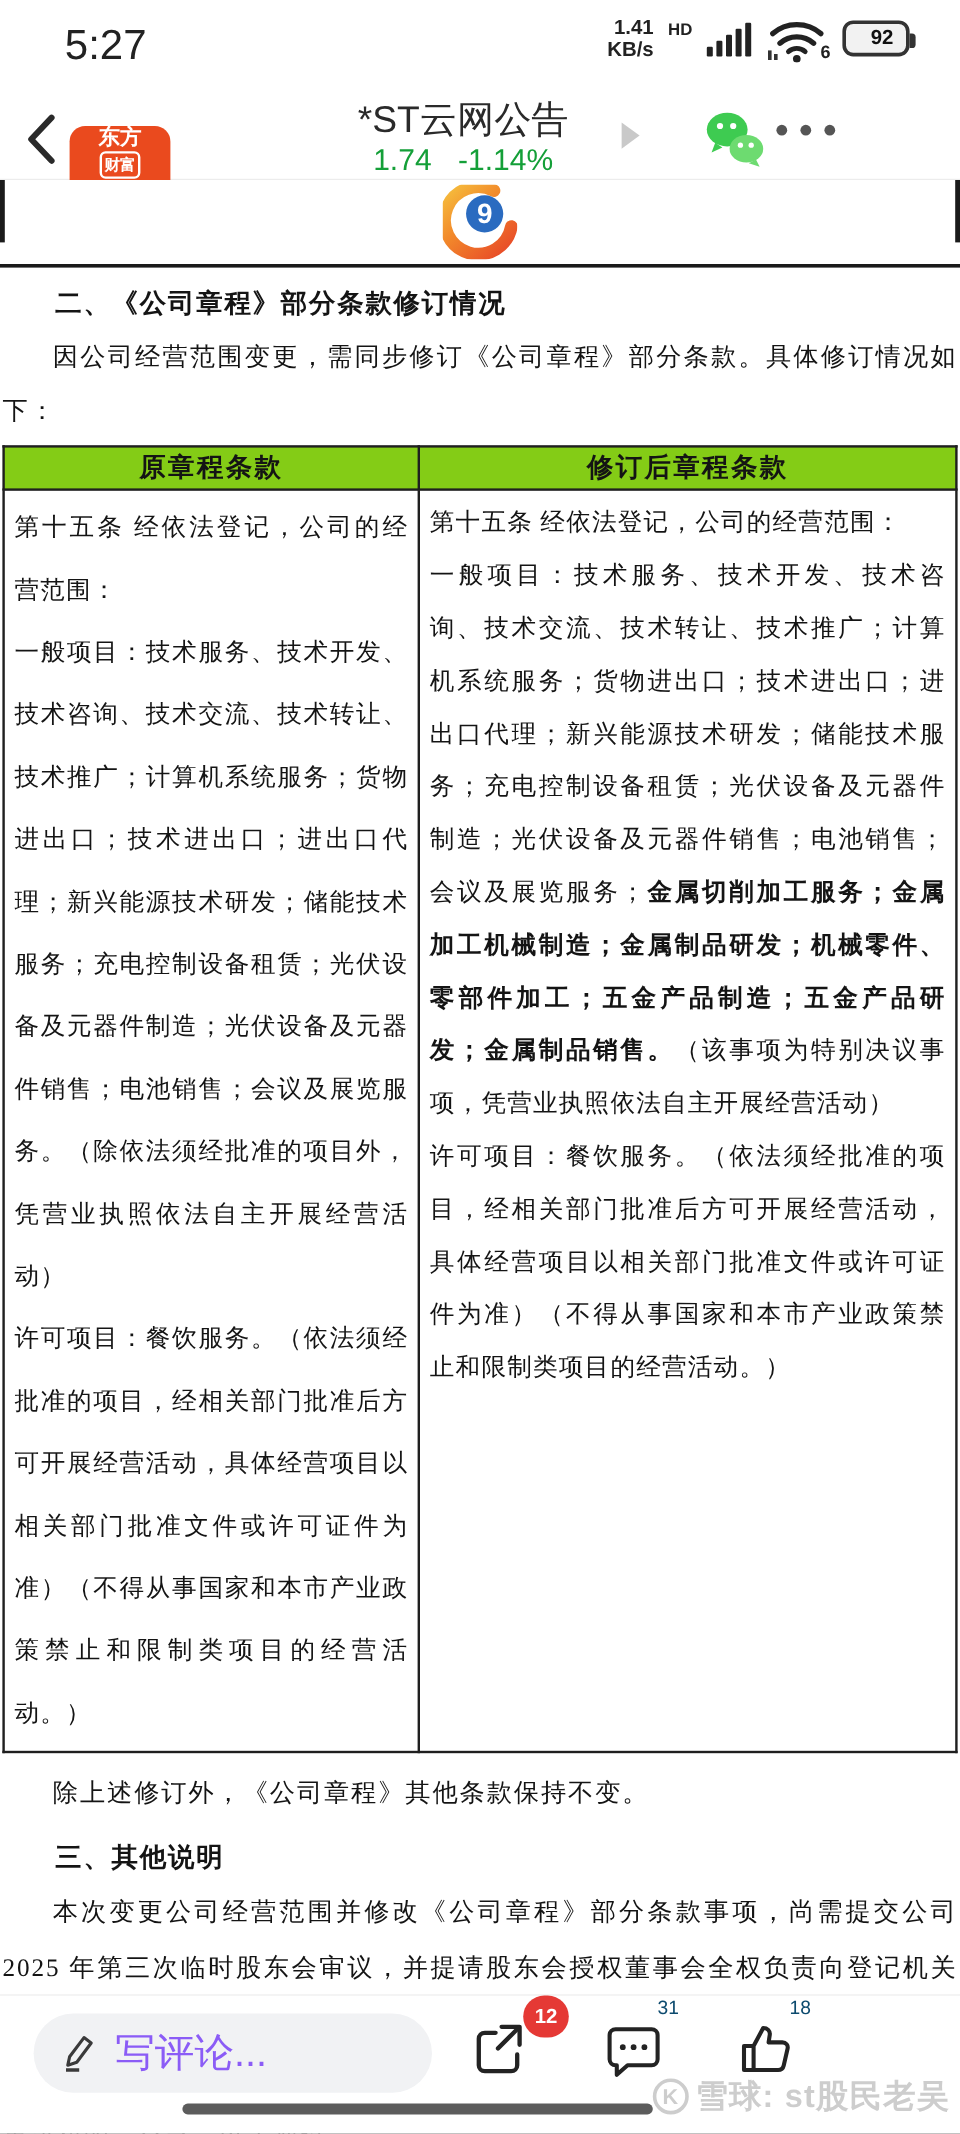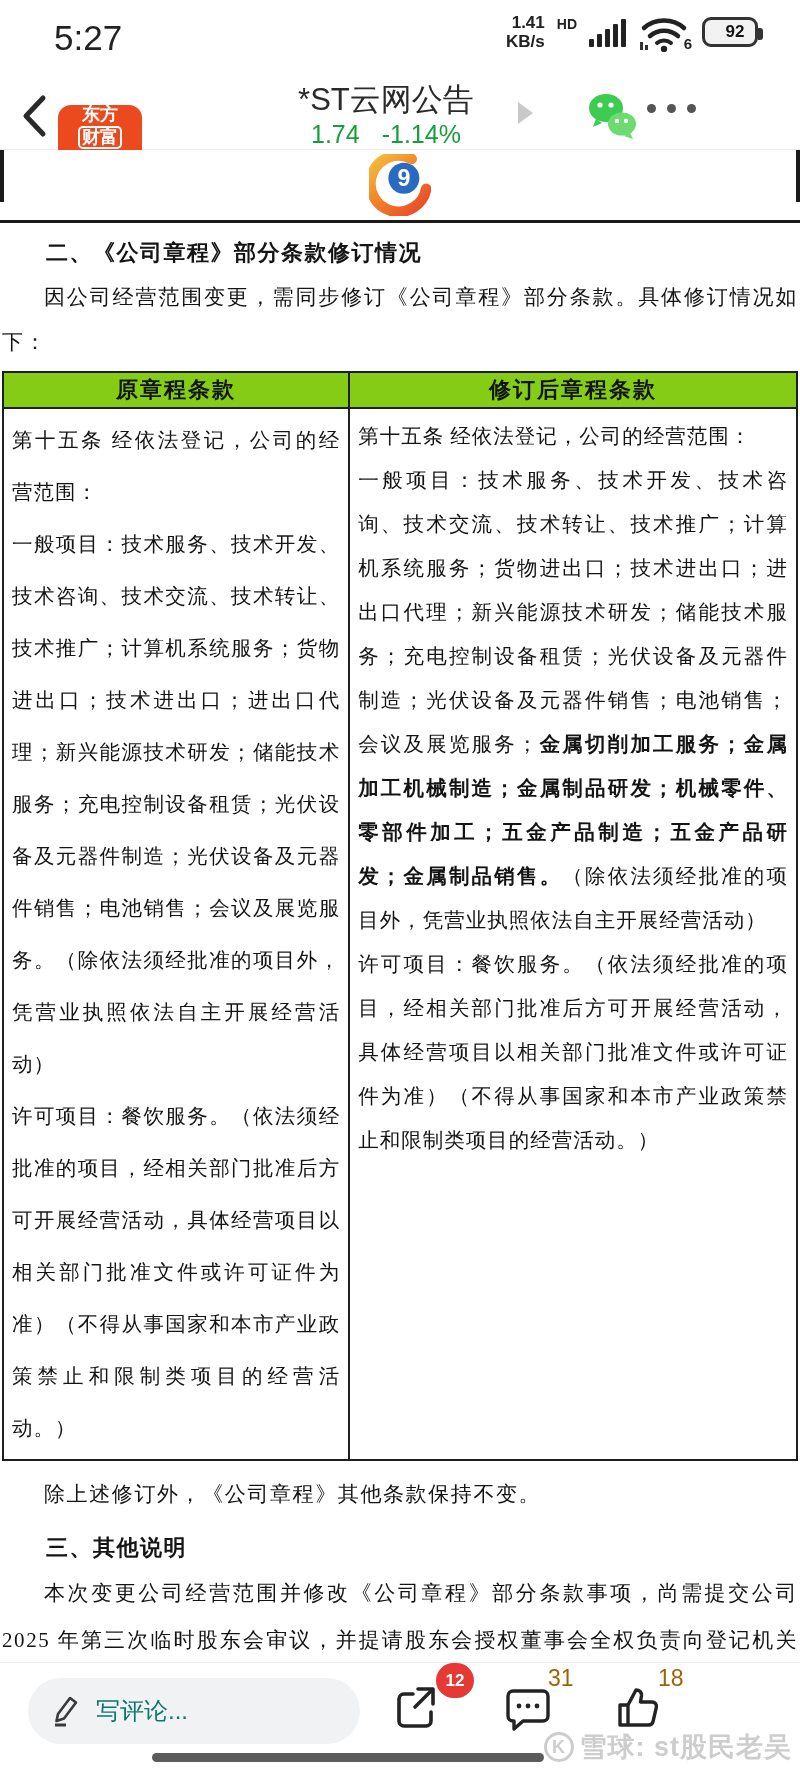--- a/index.html
+++ b/index.html
@@ -22,21 +22,21 @@
   .battery { position:relative; width:56px; height:30px; border:3px solid #333; border-radius:9px;
              display:flex; align-items:center; justify-content:center; background:#f2f2f2;padding-left:10px; }
   .battery span { font-size:17px; font-weight:600; color:#111; }
   .battery::after { content:""; position:absolute; right:-8px; top:8px; width:5px; height:12px; background:#333; border-radius:0 3px 3px 0; }
   
   .app-header { position:absolute; top:80px; left:0; width:800px; height:70px; background:#fff; border-bottom:1px solid #ececec; }
   .back-btn { position:absolute; left:14px; top:14px; width:40px; height:44px; display:flex; align-items:center; justify-content:center; }
   .em-logo { position:absolute; left:58px; top:5px; width:84px; height:60px; background:#ea4a1e; border-radius:13px;
              display:flex; flex-direction:column; align-items:center; justify-content:flex-start; gap:2px;margin-top:20px; }
   .em-logo .l1 { color:#fff; font-size:18px; font-weight:700; line-height:19px; }
-  .em-logo .l2 { color:#fff; font-size:18px; font-weight:700; line-height:19px; border:2px solid #fff; border-radius:5px; padding:0 2px; }
+  .em-logo .l2 { color:#fff; font-size:13px; font-weight:700; line-height:19px; border:2px solid #fff; border-radius:5px; padding:0 2px; }
   .title-block { position:absolute; left:50%; transform:translateX(-58%); top:0px; text-align:center; }
   .doc-title { font-size:31px; font-weight:500; color:#2a2a2a; line-height:40px; white-space:nowrap; }
   .price-row { font-size:25px; font-weight:500; line-height:28px; }
   .price-row .gap { display:inline-block; width:22px; }
   .title-caret { position:absolute; left:50%; transform:translateX(118px); top:22px;
                  width:0; height:0; border-left:15px solid #c9c9c9; border-top:11px solid transparent; border-bottom:11px solid transparent; }
   .wechat-btn { position:absolute; right:162px; top:12px; width:52px; height:48px; }
   .more-btn { position:absolute; right:104px; top:24px; display:flex; gap:11px; }
   .more-btn i { width:9px; height:9px; border-radius:50%; background:#555; }
   
@@ -61,26 +61,26 @@
   td.left-cell p { line-height:52px; }
   td.right-cell p { line-height:44px; }
   .b { font-weight:700; }
   .landscape-btn { position:absolute; left:562px; top:1633px; width:142px; height:56px;
                    background:#fcefdf; border:none; border-radius:9px; color:#d4671f;
                    font-size:26px; letter-spacing:2px; font-family:"Liberation Sans",sans-serif; cursor:pointer; }
   
   .bottom-bar { position:absolute; top:1662px; left:0; width:800px; height:116px; background:#fff; border-top:1px solid #ededed; }
   .comment-pill { position:absolute; left:28px; top:15px; width:332px; height:66px; border-radius:33px;
                   background:#f1f2f4; display:flex; align-items:center; gap:14px; padding-left:22px; border:none; }
-  .comment-pill .ph { color:#0f766e; font-size:24px; }
+  .comment-pill .ph { color:#8b5cf6; font-size:33px; }
   .icon-btn { position:absolute; width:50px; height:52px; top:20px; background:none; border:none; cursor:pointer; }
   .share-btn { left:390px; } .msg-btn { left:502px; } .like-btn { left:612px; }
   .badge { position:absolute; left:436px; top:0px; min-width:38px; height:35px; border-radius:18px;
            background:#e53935; color:#fff; font-size:17px; font-weight:700; display:flex; align-items:center; justify-content:center; padding:0 6px; }
-  .cnt { position:absolute; top:2px; font-size:23px; color:#a16207; }
+  .cnt { position:absolute; top:2px; font-size:16px; color:#0c4a6e; }
   .cnt.msg { left:548px; } .cnt.like { left:658px; }
   .home-indicator { position:absolute; top:1753px; left:152px; width:392px; height:9px; border-radius:5px; background:#5c5c5c; }
   .watermark { position:absolute; right:8px; top:1729px; display:flex; align-items:center; gap:6px; color:#cdcdcd; }
   .wm-circle { width:30px; height:30px; border:3px solid #cdcdcd; border-radius:50%;
                display:flex; align-items:center; justify-content:center; font-size:18px; font-weight:700; color:#cdcdcd; }
   .wm-text { font-size:27px; letter-spacing:1px; font-weight:600; }
 </style>
 </head>
 <body>
 
@@ -192,21 +192,21 @@
           <td class="left-cell">
             <div class="cellwrap">
                   <p><span>第十五条 经依法登记，公司的经营范围：</span></p>
                   <p><span>一般项目：技术服务、技术开发、技术咨询、技术交流、技术转让、技术推广；计算机系统服务；货物进出口；技术进出口；进出口代理；新兴能源技术研发；储能技术服务；充电控制设备租赁；光伏设备及元器件制造；光伏设备及元器件销售；电池销售；会议及展览服务。（除依法须经批准的项目外，凭营业执照依法自主开展经营活动）</span></p>
                   <p><span>许可项目：餐饮服务。（依法须经批准的项目，经相关部门批准后方可开展经营活动，具体经营项目以相关部门批准文件或许可证件为准）（不得从事国家和本市产业政策禁止和限制类项目的经营活动。）</span></p>
                 </div>
           </td>
           <td class="right-cell">
             <div class="cellwrap">
                   <p><span>第十五条 经依法登记，公司的经营范围：</span></p>
-                  <p><span>一般项目：技术服务、技术开发、技术咨询、技术交流、技术转让、技术推广；计算机系统服务；货物进出口；技术进出口；进出口代理；新兴能源技术研发；储能技术服务；充电控制设备租赁；光伏设备及元器件制造；光伏设备及元器件销售；电池销售；会议及展览服务；</span><span class="b">金属切削加工服务；金属加工机械制造；金属制品研发；机械零件、零部件加工；五金产品制造；五金产品研发；金属制品销售。</span><span>（除依法须经批准的项目外，凭营业执照依法自主开展经营活动）</span></p>
+                  <p><span>一般项目：技术服务、技术开发、技术咨询、技术交流、技术转让、技术推广；计算机系统服务；货物进出口；技术进出口；进出口代理；新兴能源技术研发；储能技术服务；充电控制设备租赁；光伏设备及元器件制造；光伏设备及元器件销售；电池销售；会议及展览服务；</span><span class="b">金属切削加工服务；金属加工机械制造；金属制品研发；机械零件、零部件加工；五金产品制造；五金产品研发；金属制品销售。</span><span>（该事项为特别决议事项，凭营业执照依法自主开展经营活动）</span></p>
                   <p><span>许可项目：餐饮服务。（依法须经批准的项目，经相关部门批准后方可开展经营活动，具体经营项目以相关部门批准文件或许可证件为准）（不得从事国家和本市产业政策禁止和限制类项目的经营活动。）</span></p>
                 </div>
           </td>
         </tr>
       </tbody>
         </table>
 
       <p class="p-doc" style="margin-top:10px;">除上述修订外，《公司章程》其他条款保持不变。</p>
       <div class="h-sec">三、其他说明</div>
       <p class="p-doc">本次变更公司经营范围并修改《公司章程》部分条款事项，尚需提交公司 2025 年第三次临时股东会审议，并提请股东会授权董事会全权负责向登记机关办理变更、备案登记等相关手续，最终以行政登记机关核准为准。</p>

